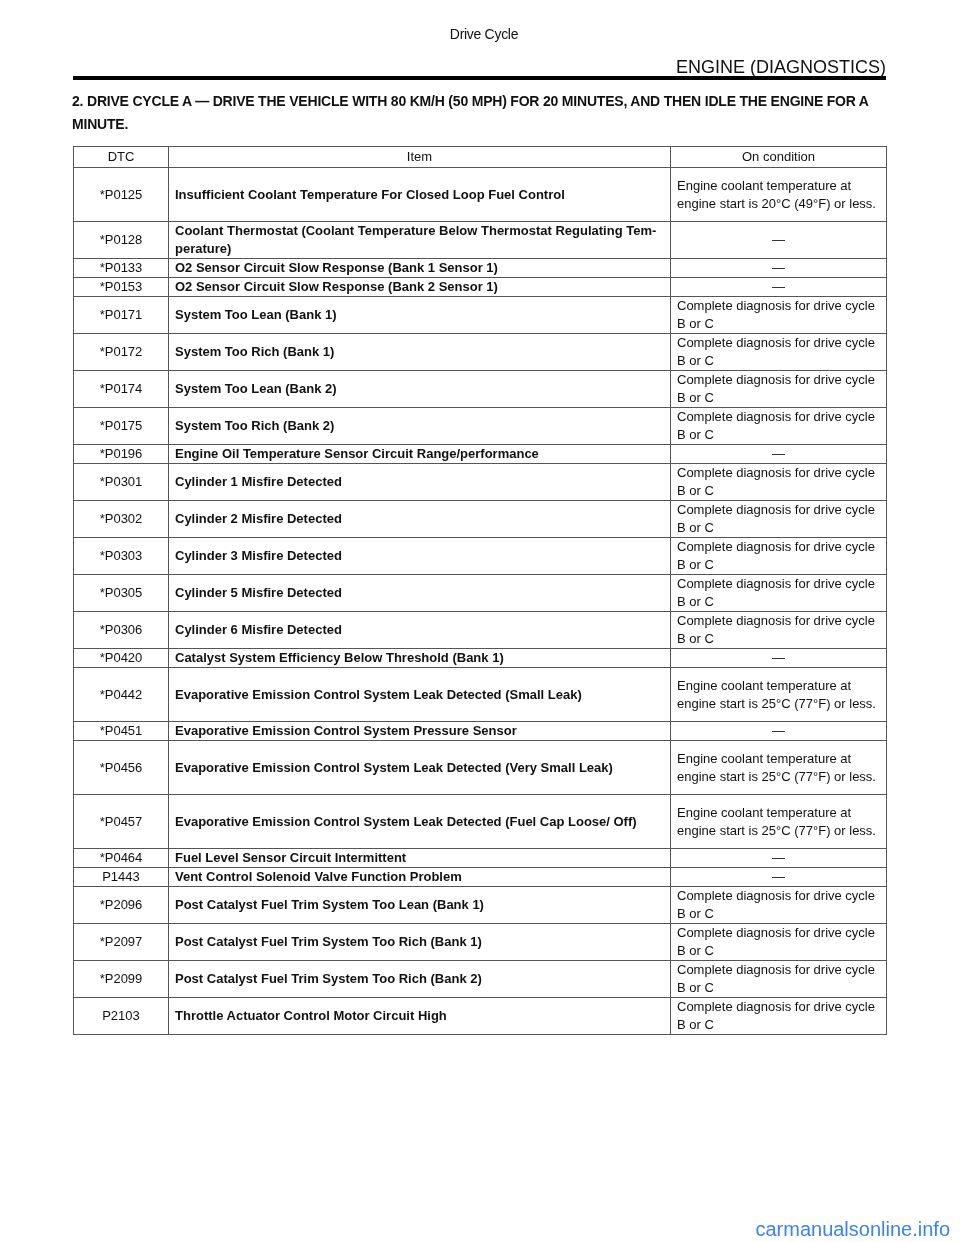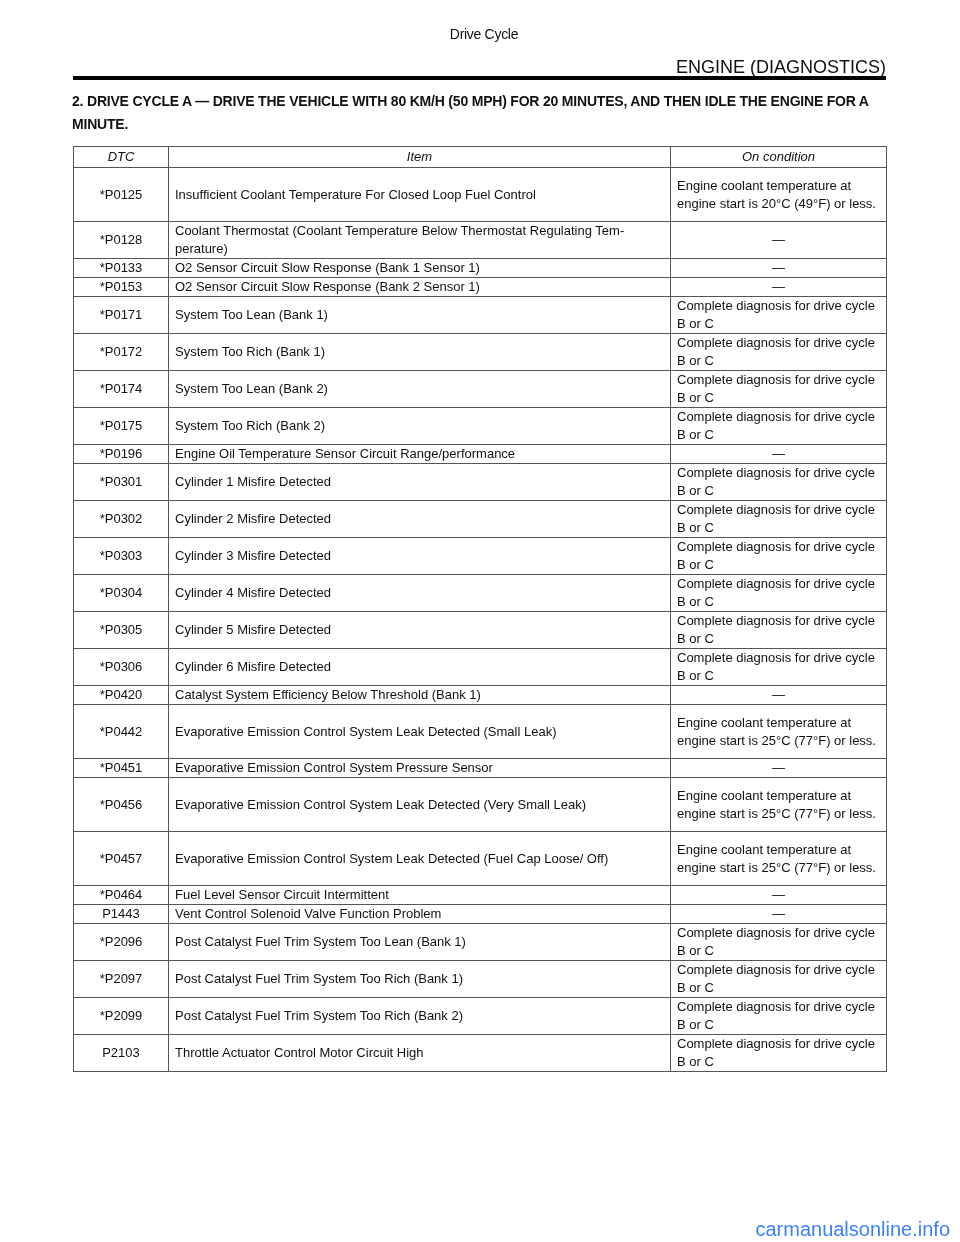--- a/index.html
+++ b/index.html
@@ -7,23 +7,23 @@
          font-family: "Liberation Sans", sans-serif; color: #111; }
   .title { position: absolute; left: 4px; width: 960px; top: 26px; text-align: center;
            font-size: 14px; font-weight: normal; letter-spacing: -0.3px; }
   .section { position: absolute; right: 74px; top: 57px; font-size: 18px; }
   .rule { position: absolute; left: 73px; width: 813px; top: 76px; height: 4px; background: #000; }
   .heading { position: absolute; left: 72px; top: 90px; width: 830px; font-size: 14px;
              font-weight: bold; line-height: 23px; letter-spacing: -0.2px; }
   table.dtc { position: absolute; left: 73px; top: 146px; width: 814px; border-collapse: collapse;
               font-size: 13px; line-height: 18px; }
   table.dtc td, table.dtc th { border: 1.3px solid #555; padding: 0 6px; vertical-align: middle; }
-  table.dtc th { font-weight: normal; height: 20px; text-align: center; font-style: italic; }
+  table.dtc th { font-weight: normal; height: 20px; text-align: center; }
   td.code { width: 82px; text-align: center; }
-  td.item { width: 489px; text-align: left; padding-left: 7px; }
+  td.item { width: 489px; text-align: left; padding-left: 7px; font-weight: bold; }
   td.cond { text-align: left; padding-left: 6px; }
   td.cond.dash { text-align: center; }
   tr.r1 td { height: 17px; }
   tr.r2 td { height: 35px; }
   tr.r3 td { height: 53px; }
   .footer { position: absolute; left: 0; width: 960px; top: 1247px; text-align: center;
             font-size: 20px; font-weight: bold; }
   .watermark { position: absolute; right: 10px; top: 1218px; font-size: 20px; color: #3b82f6; }
 </style>
 </head>
@@ -97,25 +97,20 @@
         <td class="code">*P0302</td>
         <td class="item">Cylinder 2 Misfire Detected</td>
         <td class="cond">Complete diagnosis for drive cycle B or C</td>
       </tr>
       <tr class="r2">
         <td class="code">*P0303</td>
         <td class="item">Cylinder 3 Misfire Detected</td>
         <td class="cond">Complete diagnosis for drive cycle B or C</td>
       </tr>
       <tr class="r2">
-        <td class="code">*P0304</td>
-        <td class="item">Cylinder 4 Misfire Detected</td>
-        <td class="cond">Complete diagnosis for drive cycle B or C</td>
-      </tr>
-      <tr class="r2">
         <td class="code">*P0305</td>
         <td class="item">Cylinder 5 Misfire Detected</td>
         <td class="cond">Complete diagnosis for drive cycle B or C</td>
       </tr>
       <tr class="r2">
         <td class="code">*P0306</td>
         <td class="item">Cylinder 6 Misfire Detected</td>
         <td class="cond">Complete diagnosis for drive cycle B or C</td>
       </tr>
       <tr class="r1">

